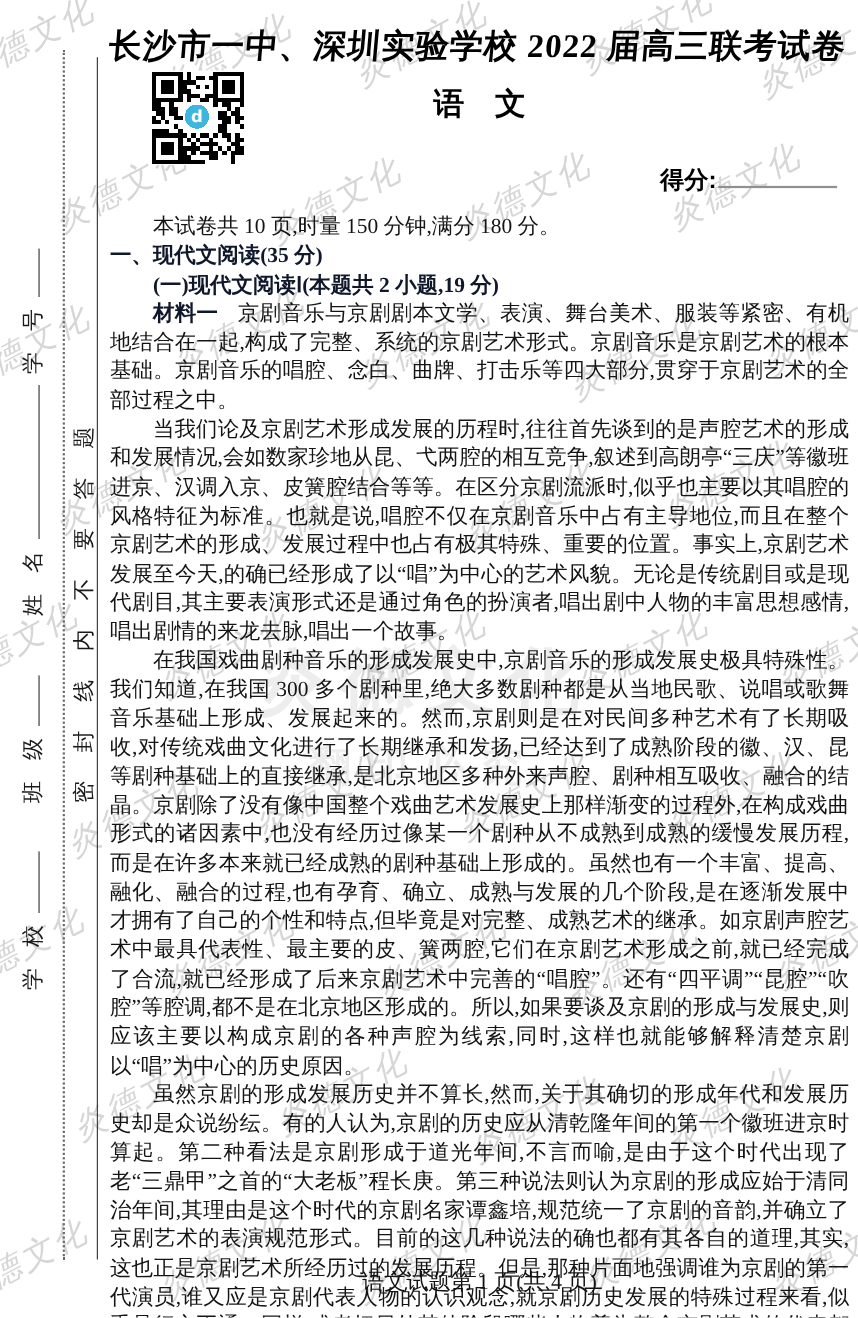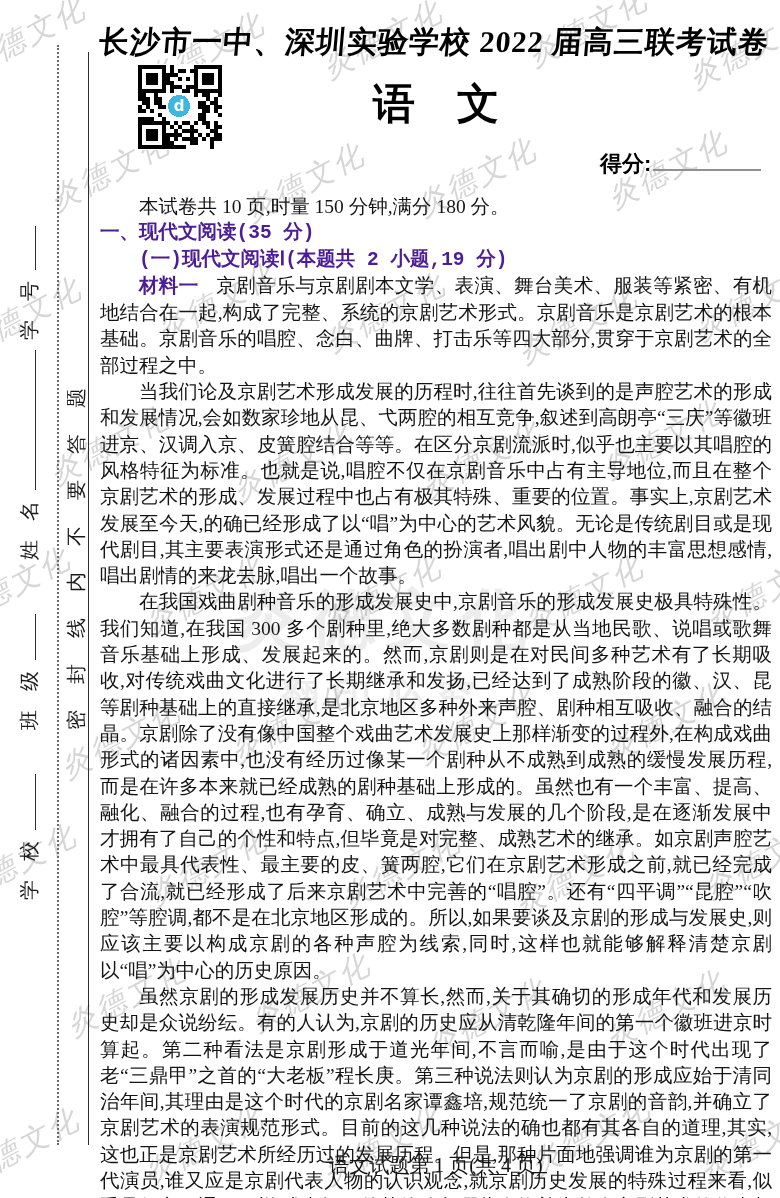--- a/index.html
+++ b/index.html
@@ -38,37 +38,37 @@
     font-size:20px;letter-spacing:26px;white-space:nowrap;color:#1a1a1a;z-index:2;
   }
   
   .header-title{
     position:absolute;left:96px;top:22px;width:676px;text-align:center;z-index:3;
     font-size:30px;font-weight:900;letter-spacing:1px;color:#000;
     transform:skewX(-5deg);
   }
   .subject{
     position:absolute;left:100px;top:76px;width:672px;text-align:center;z-index:3;
-    font-size:42px;font-weight:bold;color:#000;
+    font-size:28px;font-weight:bold;color:#000;
     font-family:"Liberation Sans","DejaVu Sans",sans-serif;
   }
   .qr{position:absolute;left:136px;top:64px;z-index:3;}
   .score{
     position:absolute;left:600px;top:146px;z-index:3;font-size:22px;font-weight:bold;
     font-family:"Liberation Sans","DejaVu Sans",sans-serif;color:#000;
   }
   .score-line{display:inline-block;width:108px;height:1.05em;border-bottom:2px solid #909090;margin-left:2px;}
   
   .content{
     position:absolute;left:100px;top:194px;width:672px;z-index:1;
     font-size:19.5px;line-height:26.3px;text-align:justify;color:#141414;
   }
   .content p{margin:0;}
   .indent{text-indent:2em;}
-  .hd{font-family:Liberation Mono, monospace;font-weight:bold;color:#4c1d95;}
+  .hd{font-family:Liberation Serif, serif;font-weight:bold;color:#0f172a;}
   .mat{margin-right:0.9em;}
   .footer{
     position:absolute;left:100px;top:1152px;width:672px;text-align:center;z-index:1;
     font-size:20px;color:#141414;
   }
 </style>
 </head>
 <body>
 
 <div class="paper">

